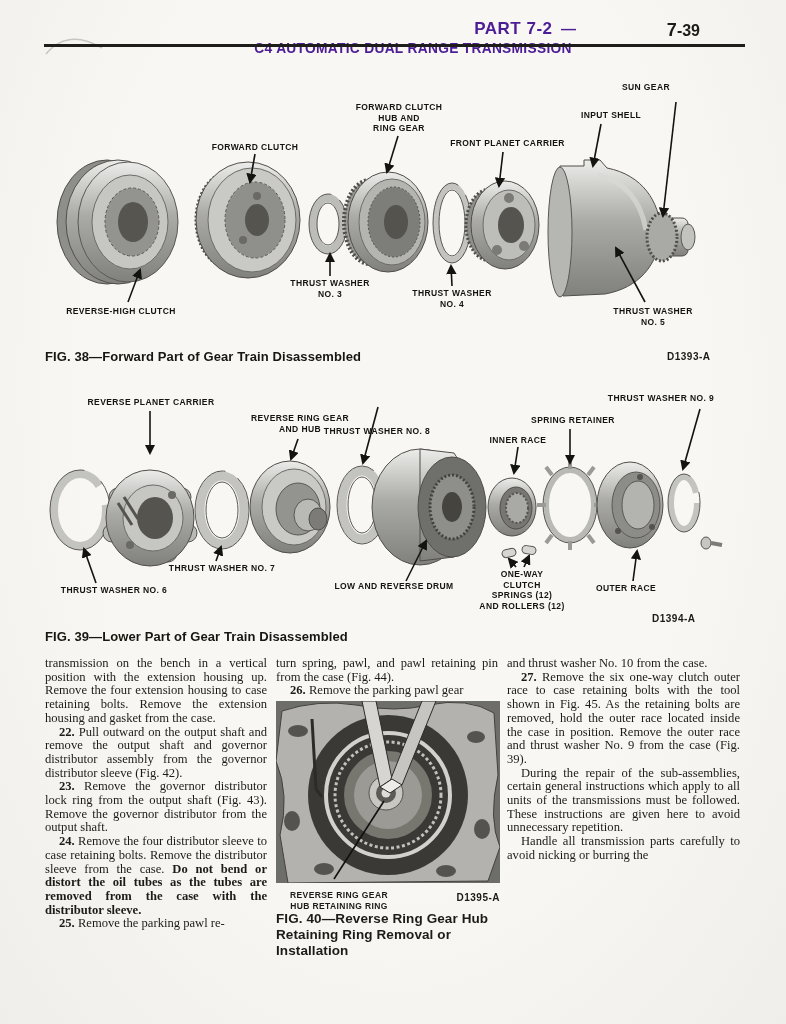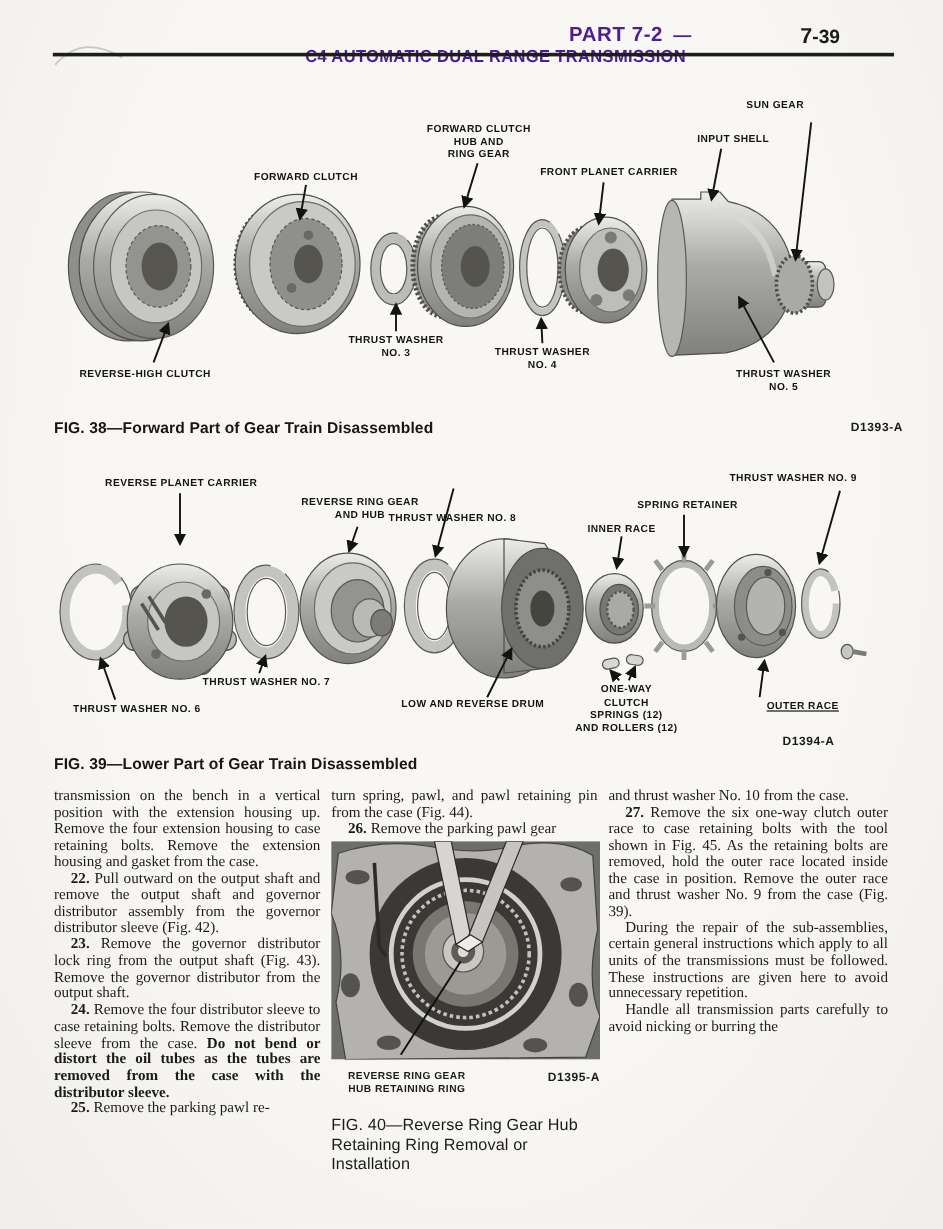--- a/index.html
+++ b/index.html
@@ -34,22 +34,22 @@
   .col h3{font-family:"Liberation Sans",sans-serif;font-size:12.5px;line-height:15px;
        margin:13px 0 7px 0;letter-spacing:.2px;color:#16160f;}
   .col b{font-weight:bold;}
   
   .fig40{left:276px;top:701px;width:224px;}
   .f40labelrow{display:flex;justify-content:space-between;align-items:flex-start;margin-top:3px;}
   .f40lbl{font-family:"Liberation Sans",sans-serif;font-size:8.5px;line-height:10.5px;
        font-weight:bold;letter-spacing:.4px;white-space:pre-line;text-align:center;margin-left:14px;}
   .f40code{font-family:"Liberation Sans",sans-serif;font-weight:bold;font-size:10px;
        letter-spacing:.5px;margin-top:2px;}
-  .f40cap{font-family:"Liberation Sans",sans-serif;font-weight:normal;font-size:13.5px;
-       line-height:16px;margin-top:18px;letter-spacing:.1px;}
+  .f40cap{font-family:"Liberation Sans",sans-serif;font-weight:bold;font-size:13.5px;
+       line-height:16px;margin-top:0;letter-spacing:.1px;}
 </style>
 </head>
 <body>
 
 <svg class="abs artifact" width="90" height="40">
   <path d="M6,26 q22,-26 56,-6" stroke="#c8c6c1" stroke-width="1.5" fill="none"></path>
 </svg>
 
 <div class="abs hdr">
   <span class="part">PART 7-2</span>
@@ -156,21 +156,21 @@
 RING GEAR</div>
   <div class="lbl" style="left:196px;top:72px;width:118px;">FORWARD CLUTCH</div>
   <div class="lbl" style="left:60px;top:236px;width:122px;">REVERSE-HIGH CLUTCH</div>
   <div class="lbl" style="left:280px;top:208px;width:100px;">THRUST WASHER
 NO. 3</div>
   <div class="lbl" style="left:402px;top:218px;width:100px;">THRUST WASHER
 NO. 4</div>
   <div class="lbl" style="left:598px;top:236px;width:110px;">THRUST WASHER
 NO. 5</div>
 </div>
-<div class="abs code" style="left:672px;top:351px;padding-left:37px;">D1393-A</div>
+<div class="abs code" style="left:630px;top:351px;padding-left:37px;">D1393-A</div>
 <div class="abs figcap" style="left:45px;top:349px;width:420px;">FIG. 38—Forward Part of Gear Train Disassembled</div>
 
 <div class="abs fig" style="top:385px;height:245px;">
   <svg width="786" height="245" viewBox="0 0 786 245">
     <defs>
       <linearGradient id="gA39" x1="0" x2="0" y1="0" y2="1">
         <stop offset="0" stop-color="#ececea"></stop>
           <stop offset="0.45" stop-color="#aaaaa6"></stop>
         <stop offset="1" stop-color="#80807c"></stop>
       </linearGradient>
@@ -286,21 +286,21 @@
   <div class="lbl" style="left:588px;top:8px;width:146px;">THRUST WASHER NO. 9</div>
   <div class="lbl" style="left:520px;top:30px;width:106px;">SPRING RETAINER</div>
   <div class="lbl" style="left:478px;top:50px;width:80px;">INNER RACE</div>
   <div class="lbl" style="left:46px;top:200px;width:136px;">THRUST WASHER NO. 6</div>
   <div class="lbl" style="left:154px;top:178px;width:136px;">THRUST WASHER NO. 7</div>
   <div class="lbl" style="left:320px;top:196px;width:148px;">LOW AND REVERSE DRUM</div>
   <div class="lbl" style="left:466px;top:184px;width:112px;">ONE-WAY
 CLUTCH
 SPRINGS (12)
 AND ROLLERS (12)</div>
-  <div class="lbl" style="left:632px;top:198px;width:74px;text-decoration:underline;">OUTER RACE</div>
+  <div class="lbl" style="left:589px;top:198px;width:74px;">OUTER RACE</div>
 </div>
 <div class="abs code" style="left:652px;top:613px;">D1394-A</div>
 <div class="abs figcap" style="left:45px;top:629px;width:420px;">FIG. 39—Lower Part of Gear Train Disassembled</div>
 
 <div class="col" style="left:45px;width:222px;">
     <p><span>transmission on the bench in a vertical position with the extension housing up. Remove the four extension housing to case retaining bolts. Remove the extension housing and gasket from the case.</span></p>
     <p class="ind"><b>22.</b><span> Pull outward on the output shaft and remove the output shaft and governor distributor assembly from the governor distributor sleeve (Fig. 42).</span></p>
     <p class="ind"><b>23.</b><span> Remove the governor distributor lock ring from the output shaft (Fig. 43). Remove the governor distributor from the output shaft.</span></p>
     <p class="ind"><b>24.</b><span> Remove the four distributor sleeve to case retaining bolts. Remove the distributor sleeve from the case. </span><b>Do not bend or distort the oil tubes as the tubes are removed from the case with the distributor sleeve.</b></p>
     <p class="ind"><b>25.</b><span> Remove the parking pawl re-</span></p>

